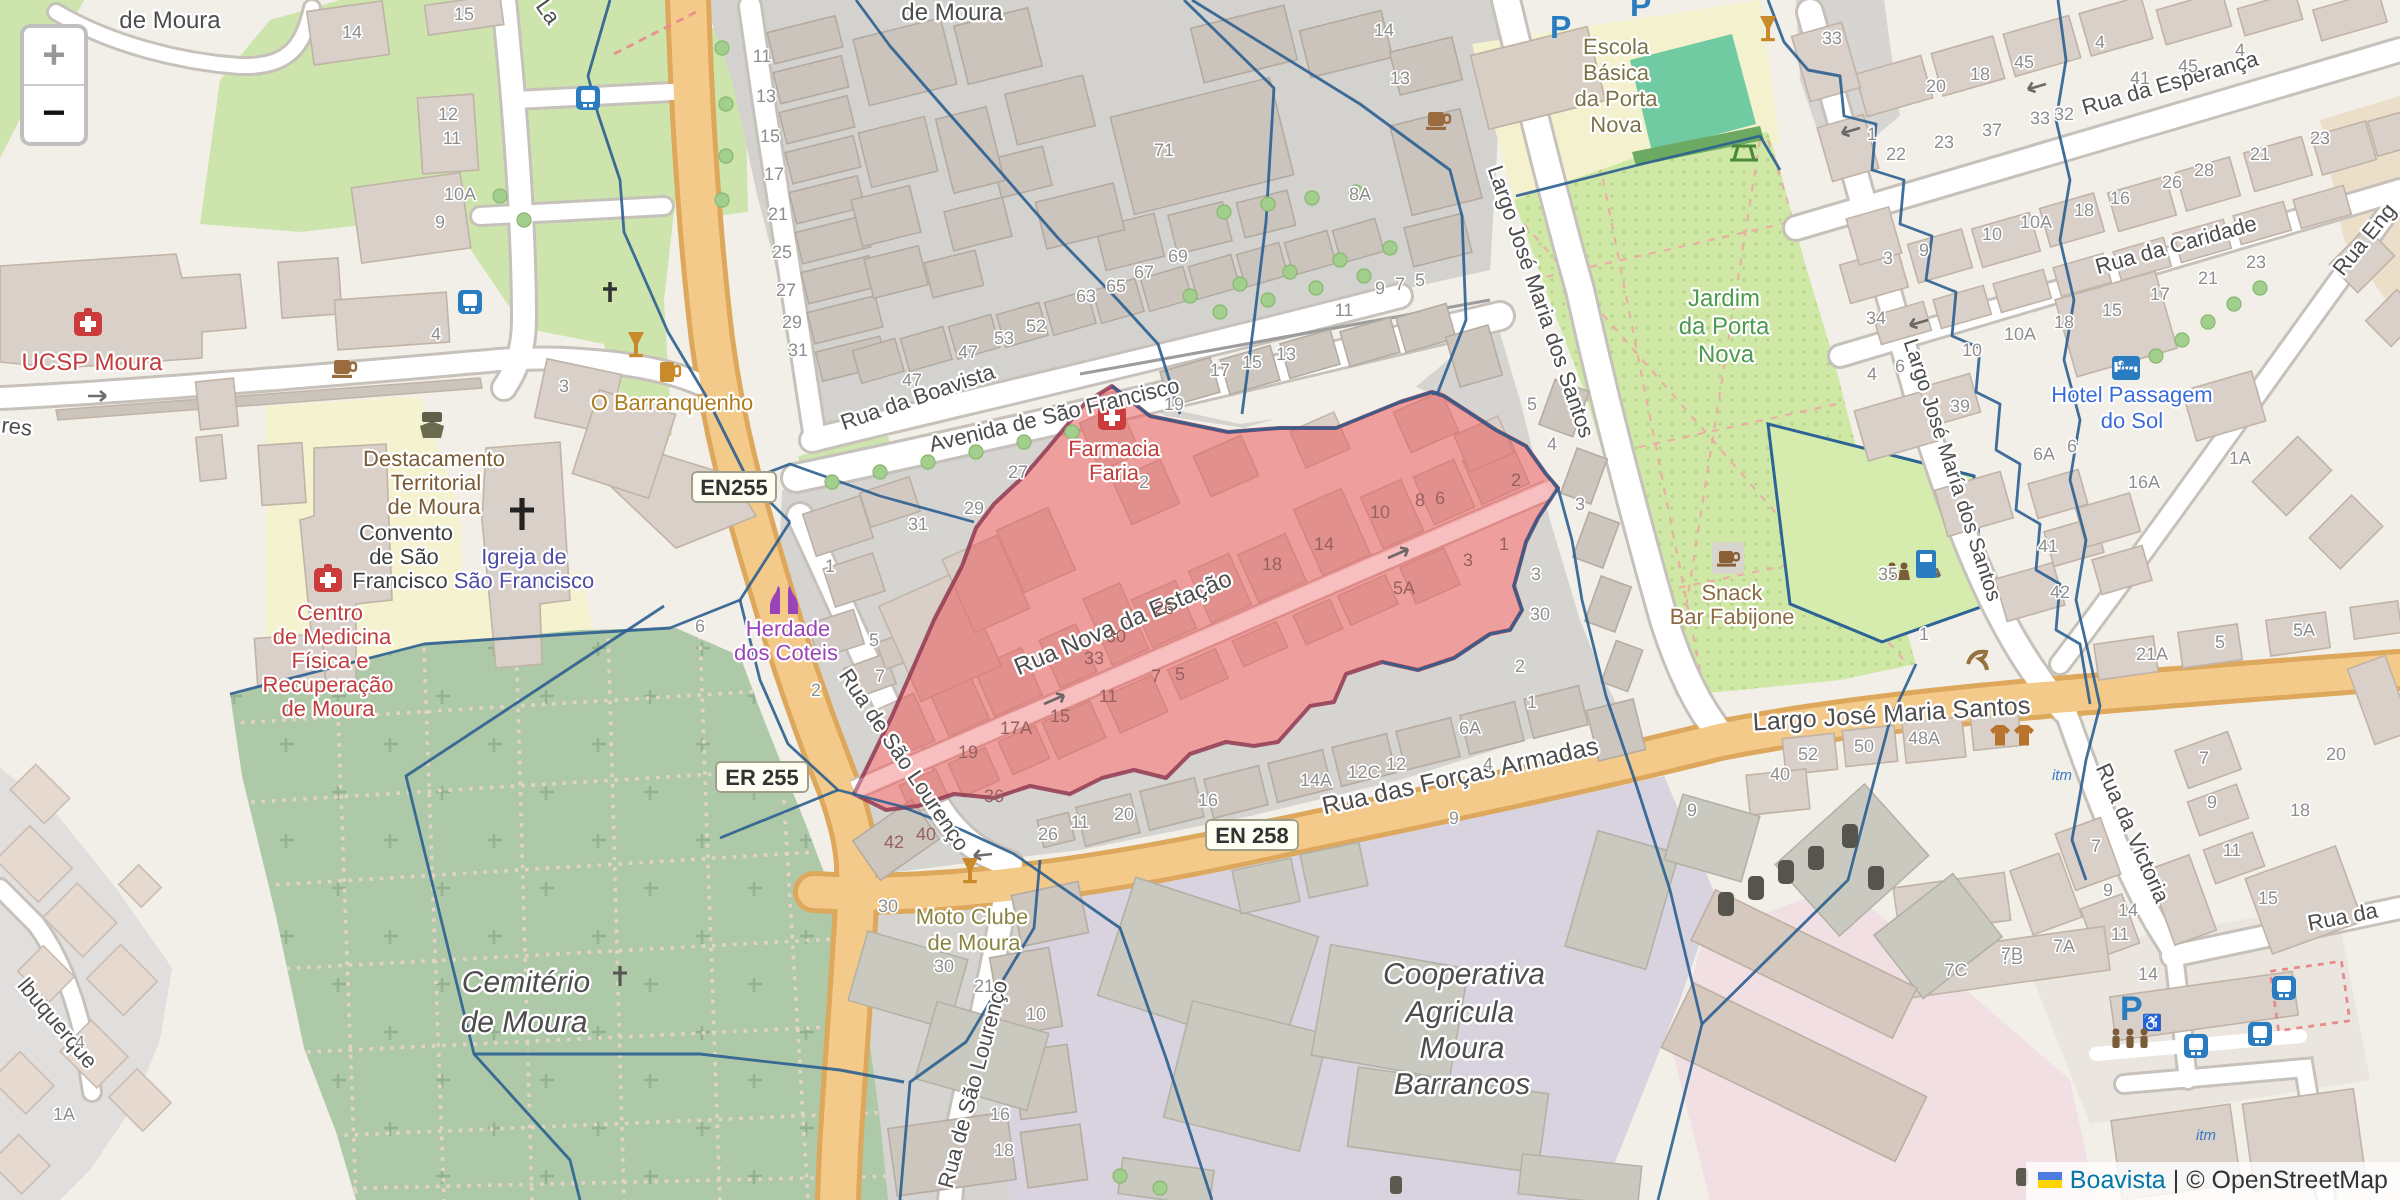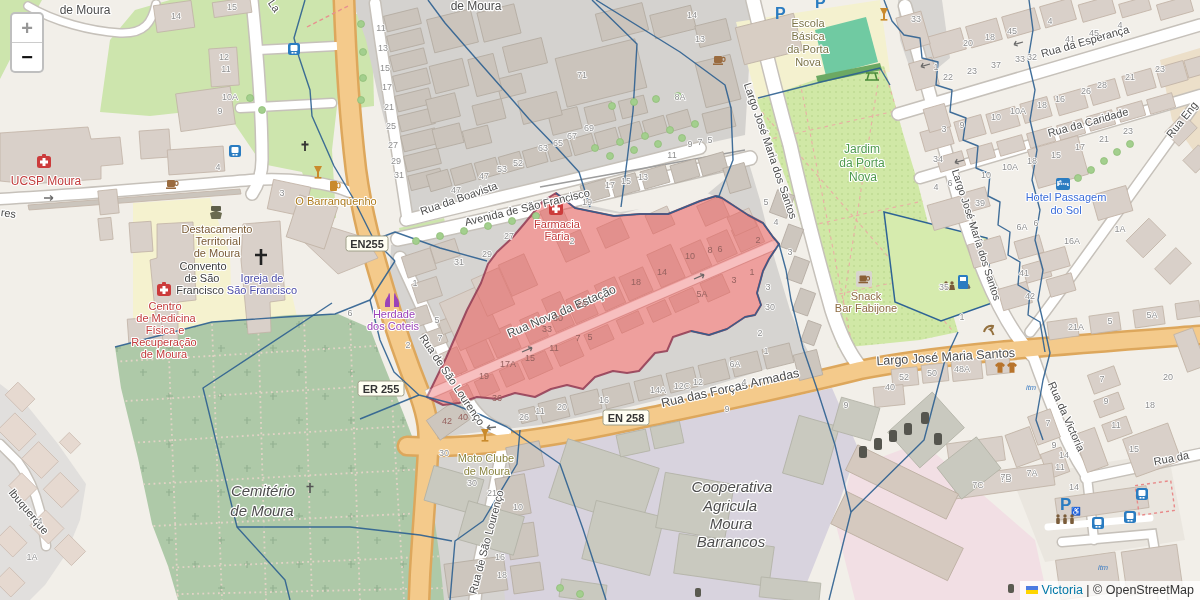--- a/index.html
+++ b/index.html
@@ -1073,14 +1073,14 @@
 </svg>
 
 <div class="zc">
       <div>+</div>
       <div>−</div>
     </div>
 
 <div class="attr"><svg width="12" height="8" style="position:static;display:inline-block">
         <rect width="12" height="4" y="0" fill="#4c7be1"></rect>
         <rect width="12" height="4" y="4" fill="#ffd500"></rect>
-      </svg> <a>Victoria</a> | © OpenStreetMap</div>
+      </svg> <a>Boavista</a> | © OpenStreetMap</div>
 </div>
 
 </body></html>

